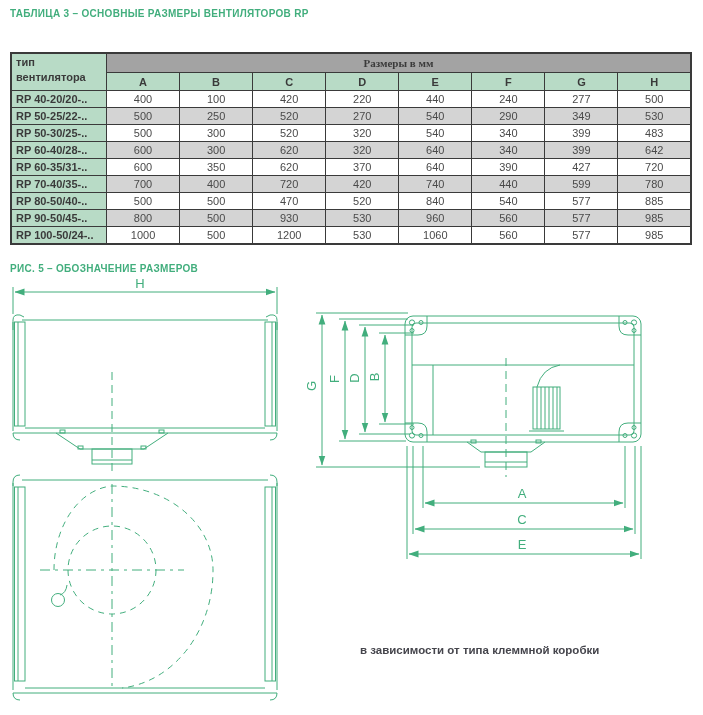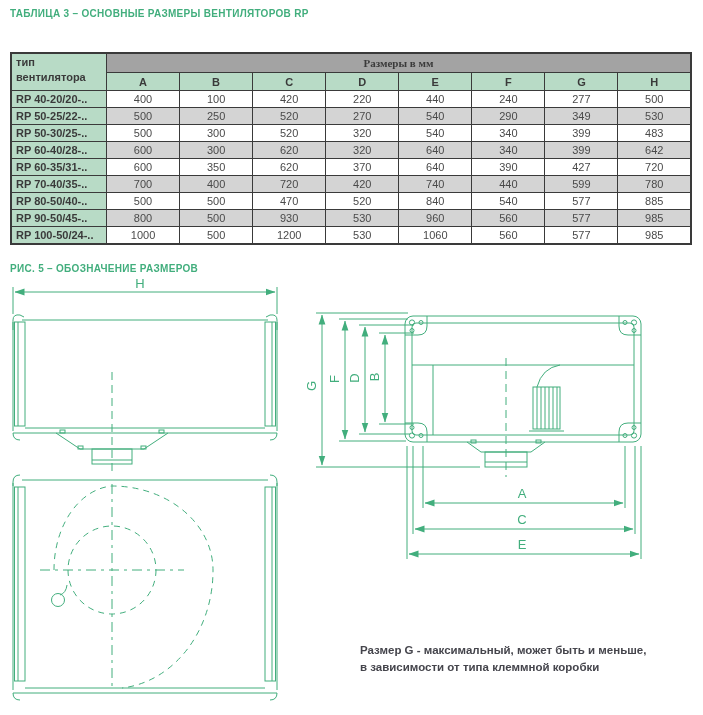--- a/index.html
+++ b/index.html
@@ -319,15 +319,14 @@
   <text x="318" y="392" text-anchor="middle" transform="rotate(-90 314 390)">G</text>
   <text x="341" y="385" text-anchor="middle" transform="rotate(-90 337 383)">F</text>
   <text x="361" y="384" text-anchor="middle" transform="rotate(-90 357 382)">D</text>
   <text x="381" y="383" text-anchor="middle" transform="rotate(-90 377 381)">B</text>
   <text x="522" y="498" text-anchor="middle">A</text>
   <text x="522" y="524" text-anchor="middle">C</text>
   <text x="522" y="549" text-anchor="middle">E</text>
 </svg>
 
 <div id="note">
-  <div>Размер G - максимальный, может быть и меньше,</div>
   <div>в зависимости от типа клеммной коробки</div>
 </div>
 
 </body></html>

